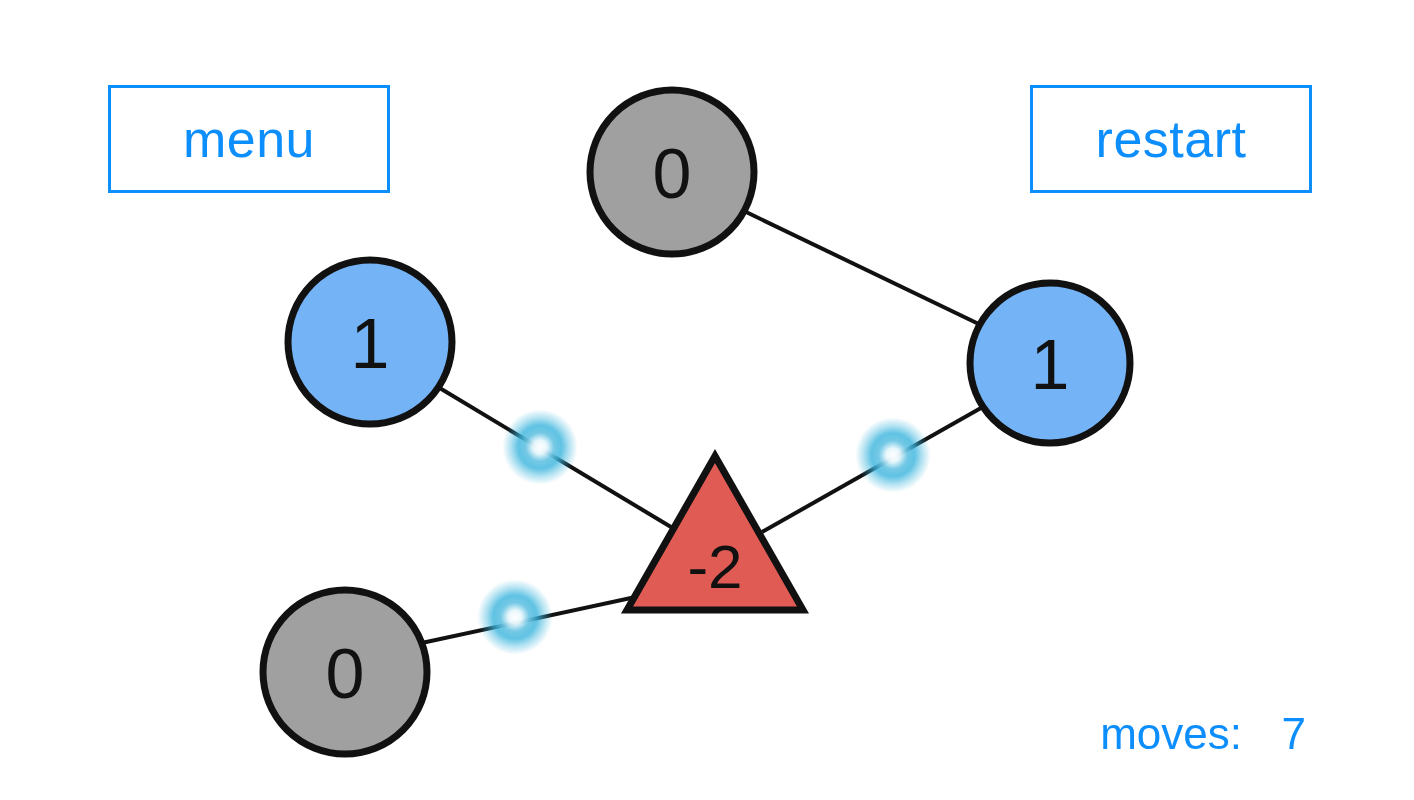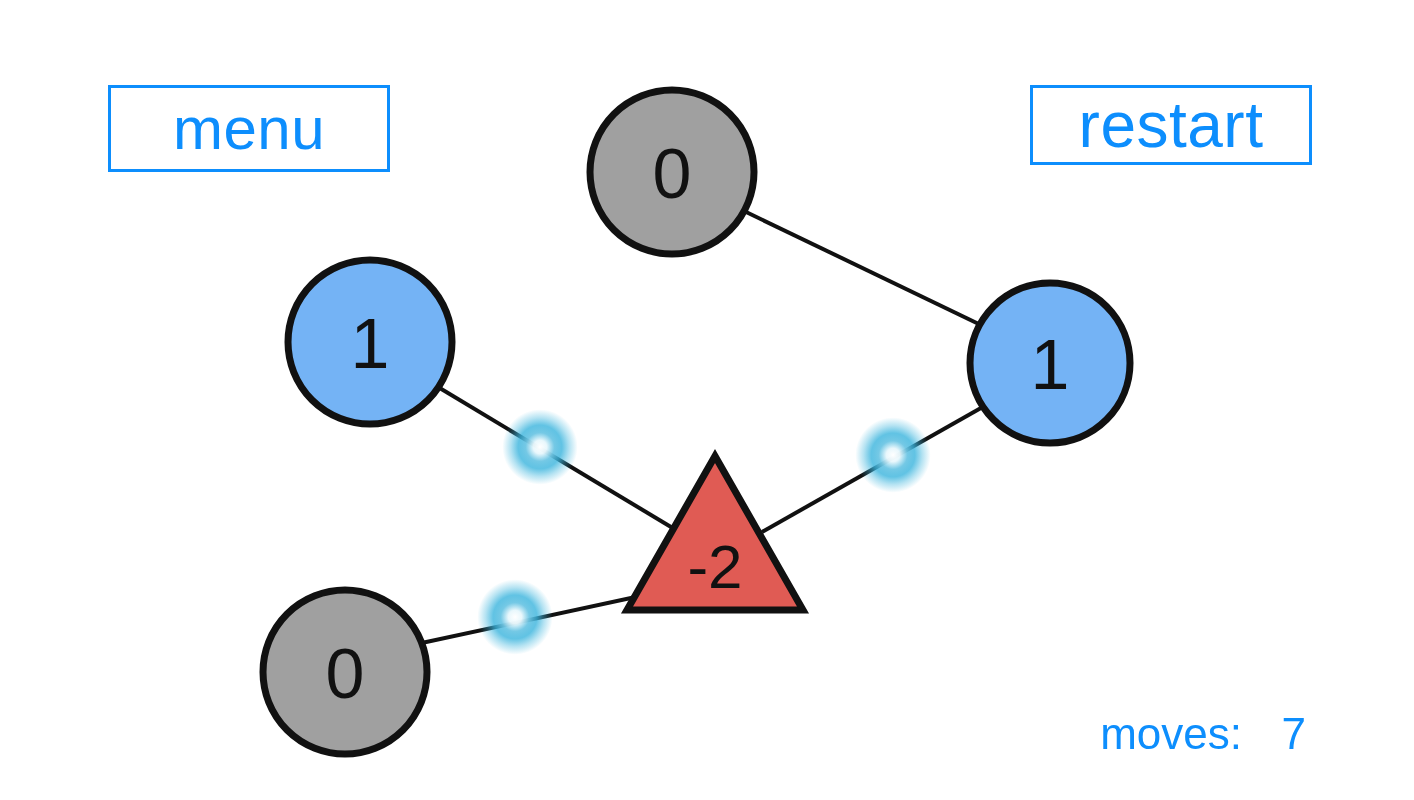--- a/index.html
+++ b/index.html
@@ -39,29 +39,29 @@
     letter-spacing: 0.5px;
     line-height: 1;
     cursor: pointer;
     user-select: none;
     padding: 0;
   }
   #menu-button {
     left: 108px;
     top: 85px;
     width: 282px;
-    height: 87px;
-    font-size: 60px;
+    height: 108px;
+    font-size: 52px;
   }
   #restart-button {
     left: 1030px;
     top: 85px;
     width: 282px;
-    height: 80px;
-    font-size: 64px;
+    height: 108px;
+    font-size: 52px;
     text-align: right;
   }
 
   
   #score-panel {
     position: absolute;
     right: 108px;
     bottom: 42px;
     color: #0d8efd;
     font-family: "Liberation Sans", sans-serif;

